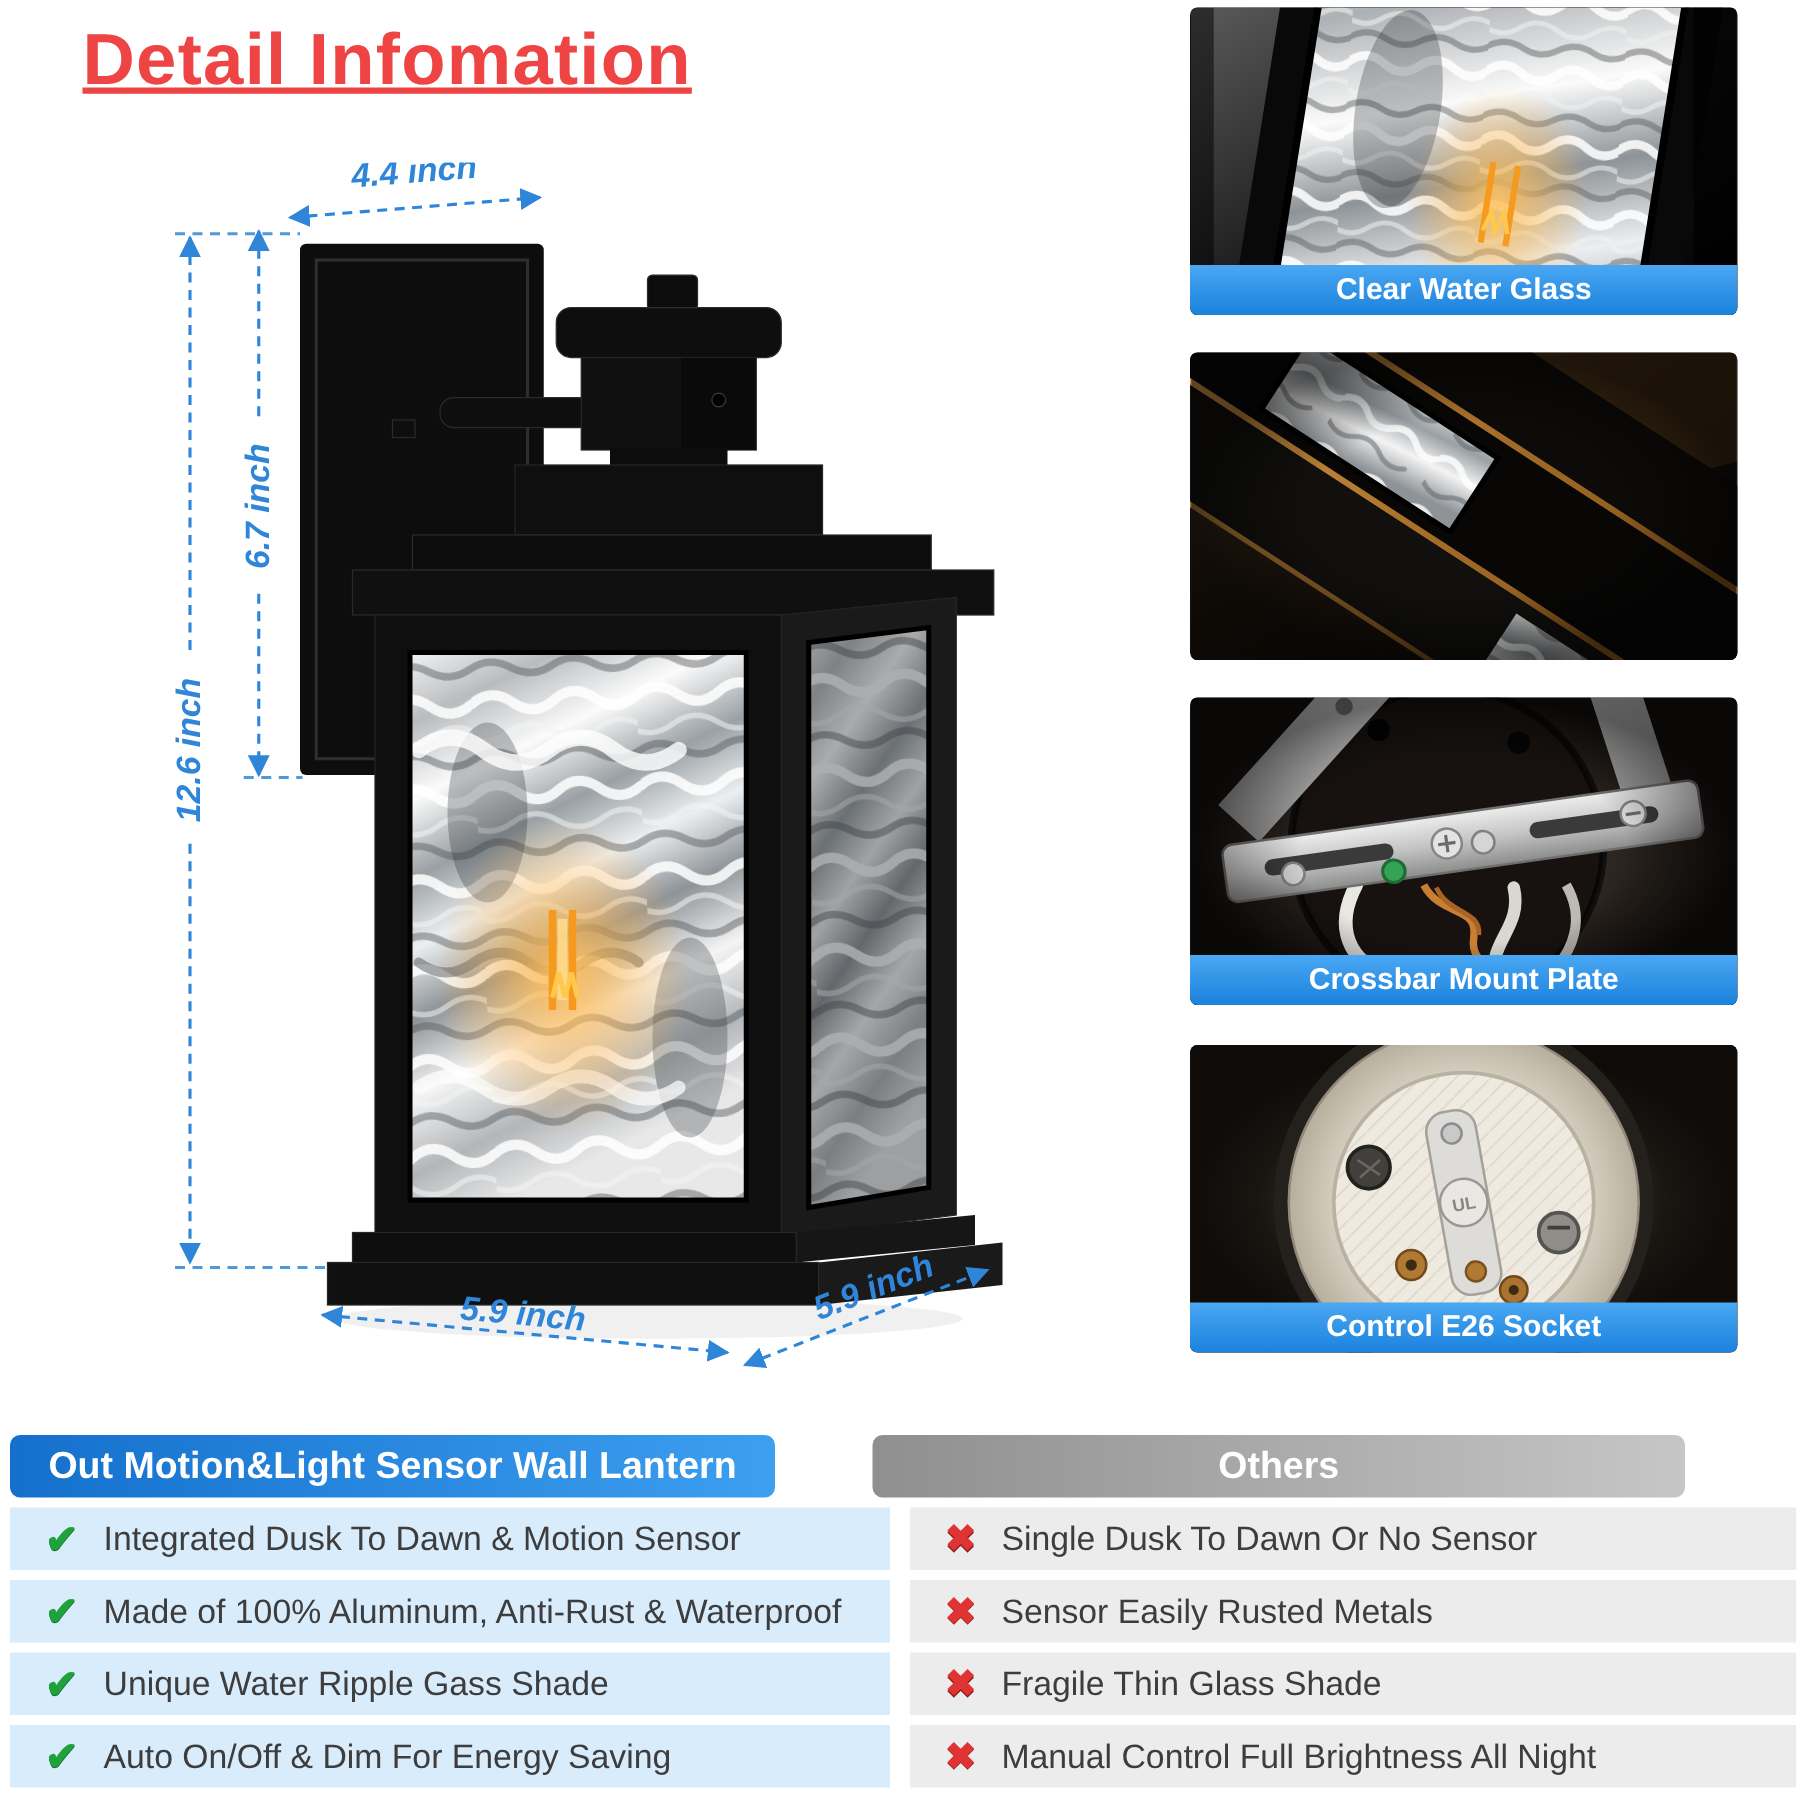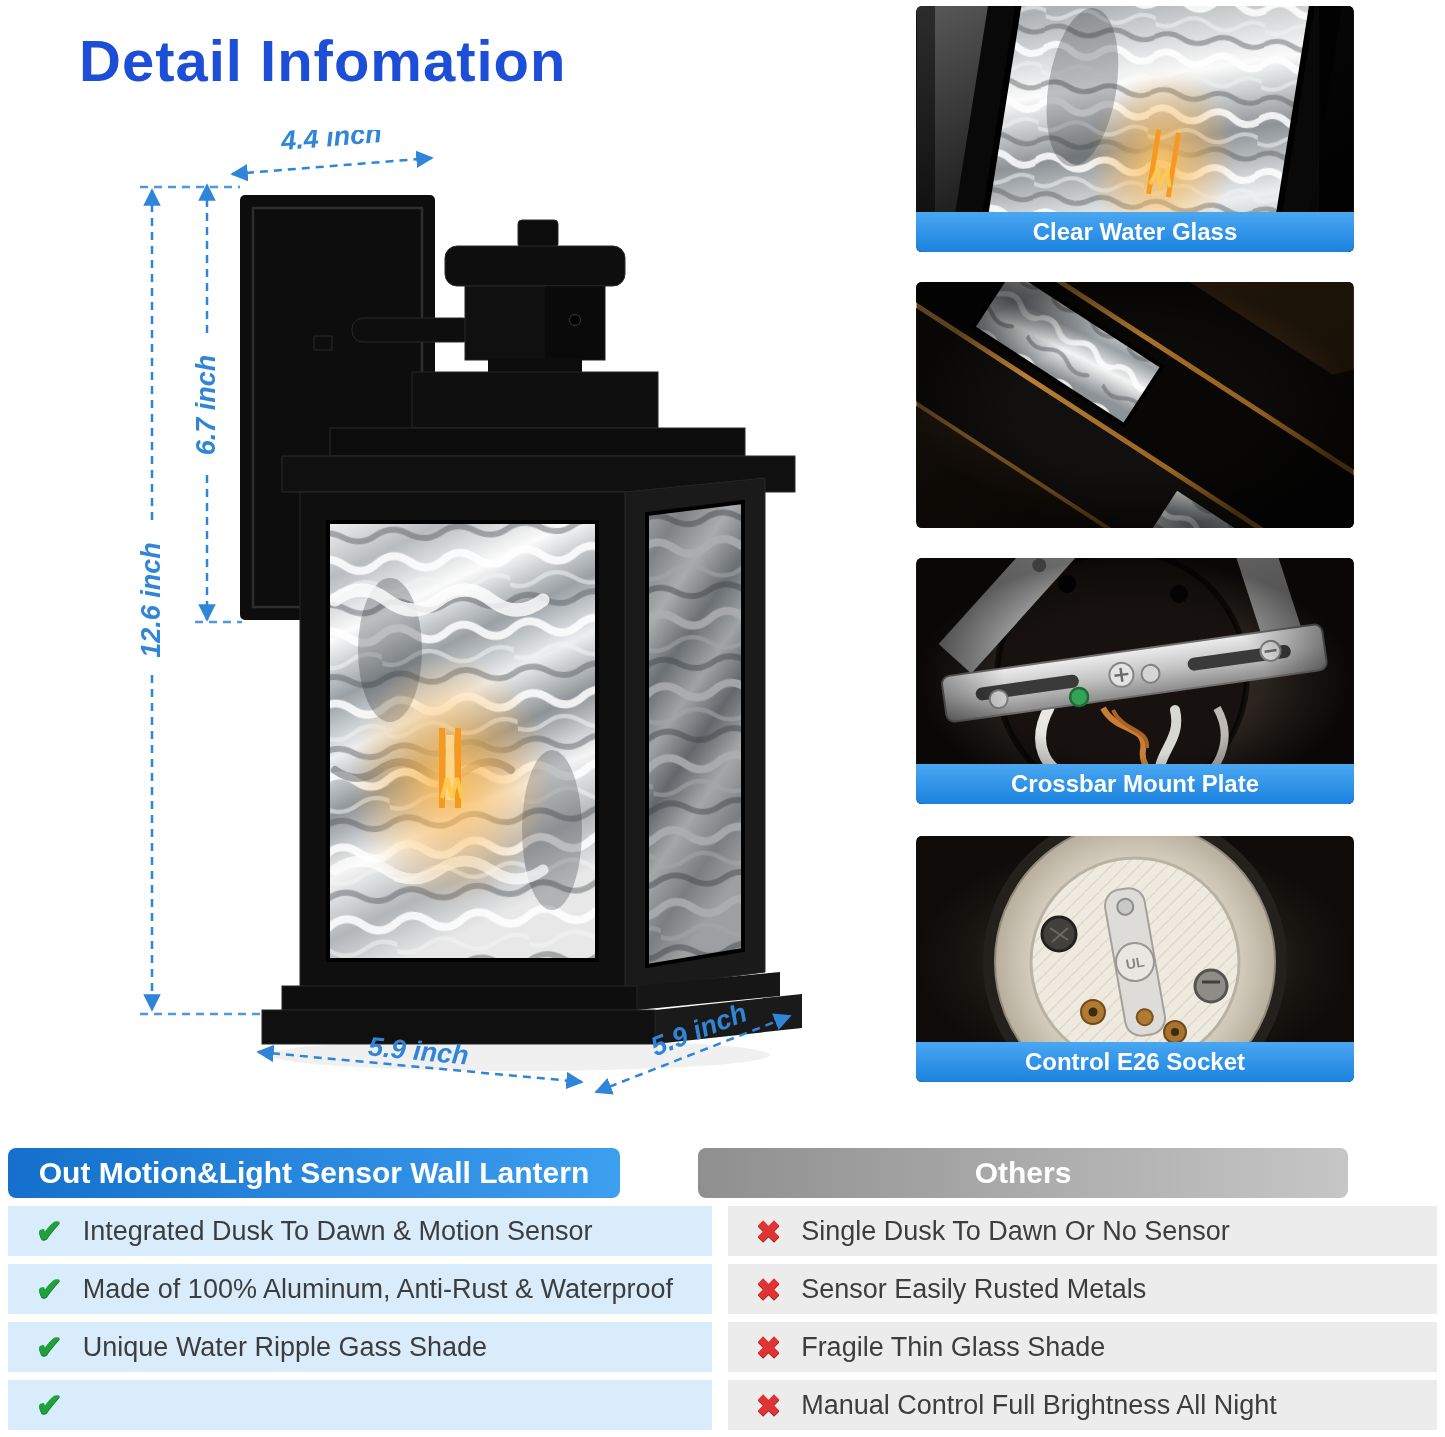--- a/index.html
+++ b/index.html
@@ -1,27 +1,27 @@
 <!DOCTYPE html>
 <html><head>
 <meta charset="utf-8">
 <style>
   html,body{margin:0;padding:0;background:#ffffff;}
   .canvas{
     position:relative;width:1445px;height:1437px;background:#ffffff;
     font-family:"Liberation Sans",sans-serif;overflow:hidden;
   }
   .page-title{
-    position:absolute;left:62px;top:10px;margin:17px;
-    font-size:58px;font-weight:700;color:#1d4ed8;letter-spacing:1px;
+    position:absolute;left:62px;top:10px;margin:4px;
+    font-size:58px;font-weight:700;color:#ef4444;letter-spacing:1px;text-decoration:underline;
   }
   .figure{position:absolute;left:90px;top:130px;width:820px;height:1000px;}
 
   
-  .panel{position:absolute;left:916px;width:438px;height:246px;border-radius:6px;overflow:hidden;background:#111;}
+  .panel{position:absolute;left:952px;width:438px;height:246px;border-radius:6px;overflow:hidden;background:#111;}
   .panel .photo{position:absolute;left:0;top:0;width:438px;height:246px;}
   .caption{
     position:absolute;left:0;right:0;bottom:0;height:40px;line-height:40px;
     text-align:center;color:#ffffff;font-weight:700;font-size:24px;
     background:linear-gradient(180deg,#4aa7f2,#1b82de);
   }
   .p1{top:6px}.p2{top:282px}.p3{top:558px}.p4{top:836px}
 
   
   .cmp-header{
@@ -367,20 +367,21 @@
   <div class="cmp-row row-left r2">
     <span class="ck">✔</span>
     <span class="row-text">Made of 100% Aluminum, Anti-Rust &amp; Waterproof</span>
   </div>
   <div class="cmp-row row-left r3">
     <span class="ck">✔</span>
     <span class="row-text">Unique Water Ripple Gass Shade</span>
   </div>
   <div class="cmp-row row-left r4">
     <span class="ck">✔</span>
+    <span class="row-text">Auto On/Off &amp; Dim For Energy Saving</span>
   </div>
 
   <div class="cmp-row row-right r1">
     <span class="xx">✖</span>
     <span class="row-text">Single Dusk To Dawn Or No Sensor</span>
   </div>
   <div class="cmp-row row-right r2">
     <span class="xx">✖</span>
     <span class="row-text">Sensor Easily Rusted Metals</span>
   </div>

